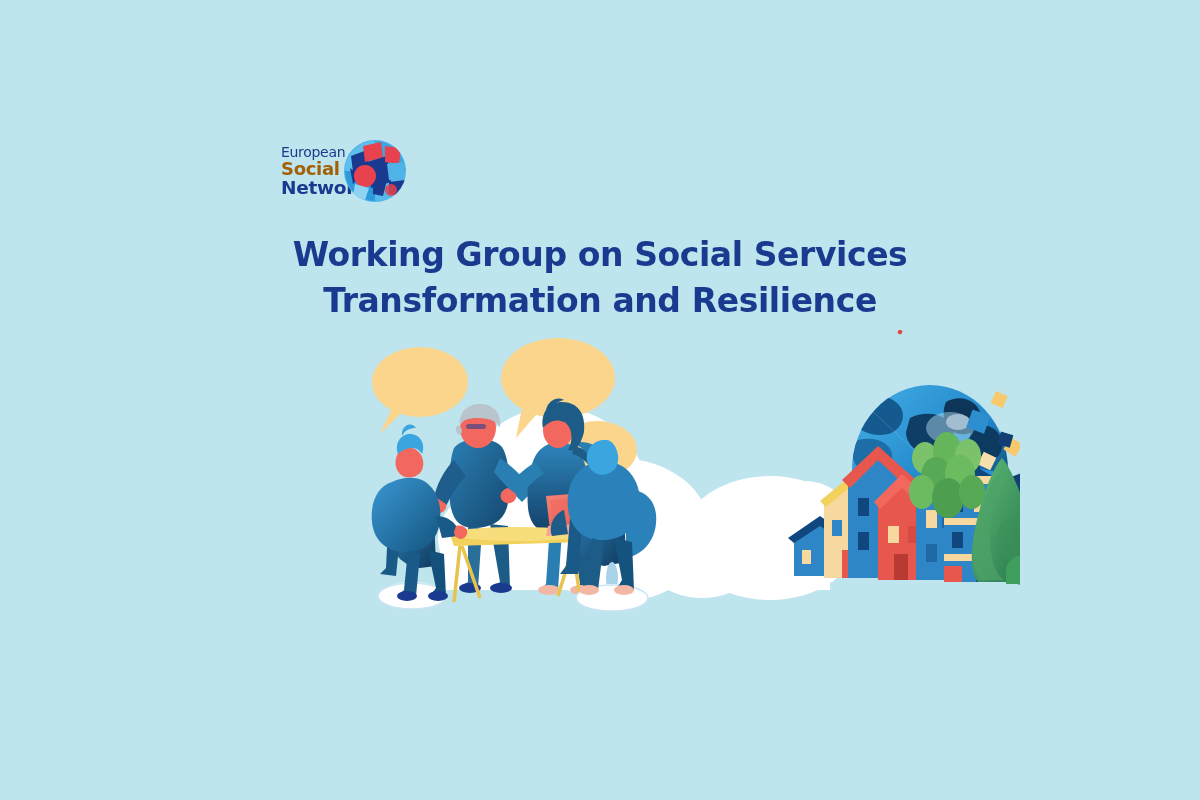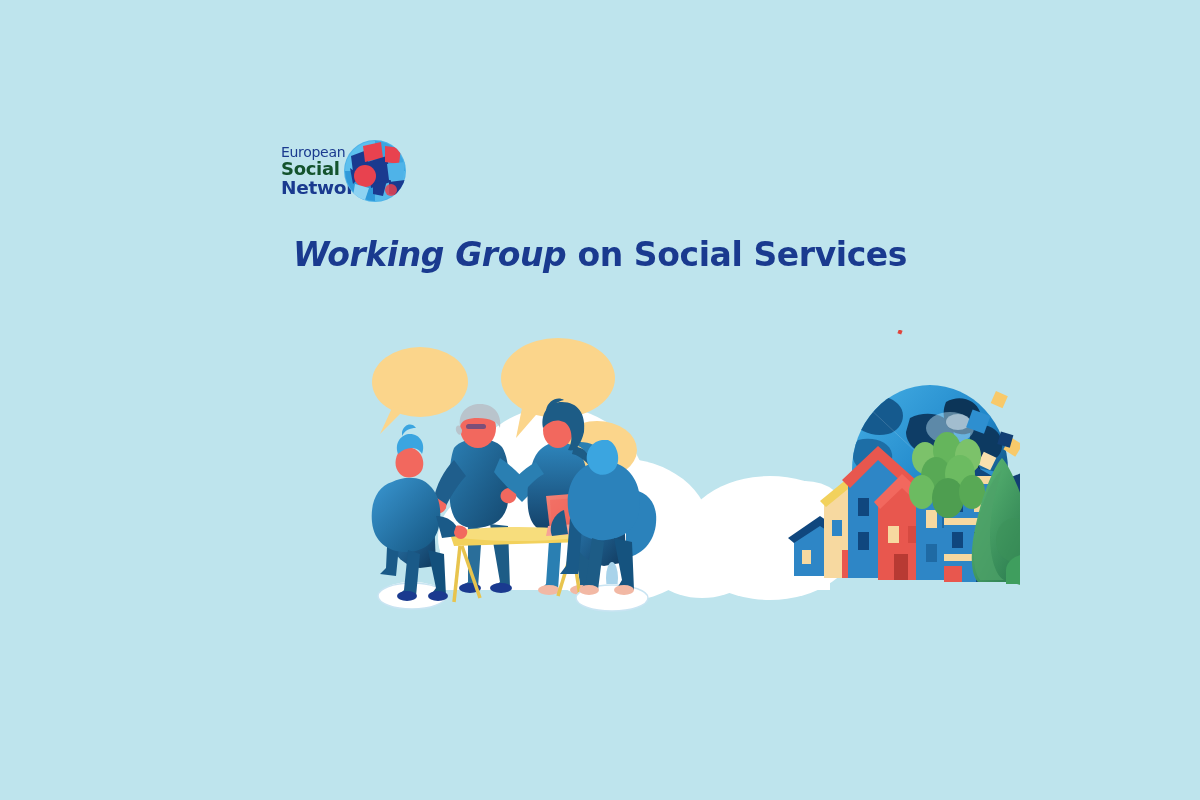--- a/index.html
+++ b/index.html
@@ -43,21 +43,21 @@
   }
   .logo-european {
     font-size: 14px;
     font-weight: 400;
     color: #1a3a8f;
     margin-bottom: 1px;
   }
   .logo-social {
     font-size: 18px;
     font-weight: 700;
-    color: #14532d;
+    color: #a16207;
     margin-bottom: 1px;
   }
   .logo-network {
     font-size: 18.5px;
     font-weight: 700;
     color: #1a3a8f;
   }
   #logo-globe {
     position: absolute;
     left: 62px;
@@ -70,21 +70,21 @@
     left: 0;
     top: 232px;
     width: 1200px;
     text-align: center;
     color: #1a3a8f;
     font-family: "DejaVu Sans", sans-serif;
     font-size: 33px;
     line-height: 46px;
     letter-spacing: -0.4px;
   }
-  #title .strong { font-weight: 700; font-style: italic; }
+  #title .strong { font-weight: 700; }
   #title .light { font-weight: 700; }
 
   
   #illustration {
     position: absolute;
     left: 350px;
     top: 330px;
     width: 670px;
     height: 300px;
   }
@@ -129,20 +129,21 @@
           <circle cx="48" cy="52" r="6" fill="#e8424f" opacity="0.85"></circle>
         </g>
       </svg>
     </div>
   </div>
 
   <div id="title">
     <div>
       <span class="strong">Working Group</span><span class="light"> on Social Services</span>
     </div>
+    <div class="light">Transformation and Resilience</div>
   </div>
 
   <div id="illustration">
     <svg width="670" height="300" viewBox="0 0 670 300" xmlns="http://www.w3.org/2000/svg">
       <defs>
         <linearGradient id="gTorsoA" x1="0" y1="0" x2="1" y2="1">
           <stop offset="0%" stop-color="#2b7fb4"></stop>
             <stop offset="100%" stop-color="#14486f"></stop>
         </linearGradient>
         <linearGradient id="gTorsoB" x1="0" y1="0" x2="0" y2="1">

